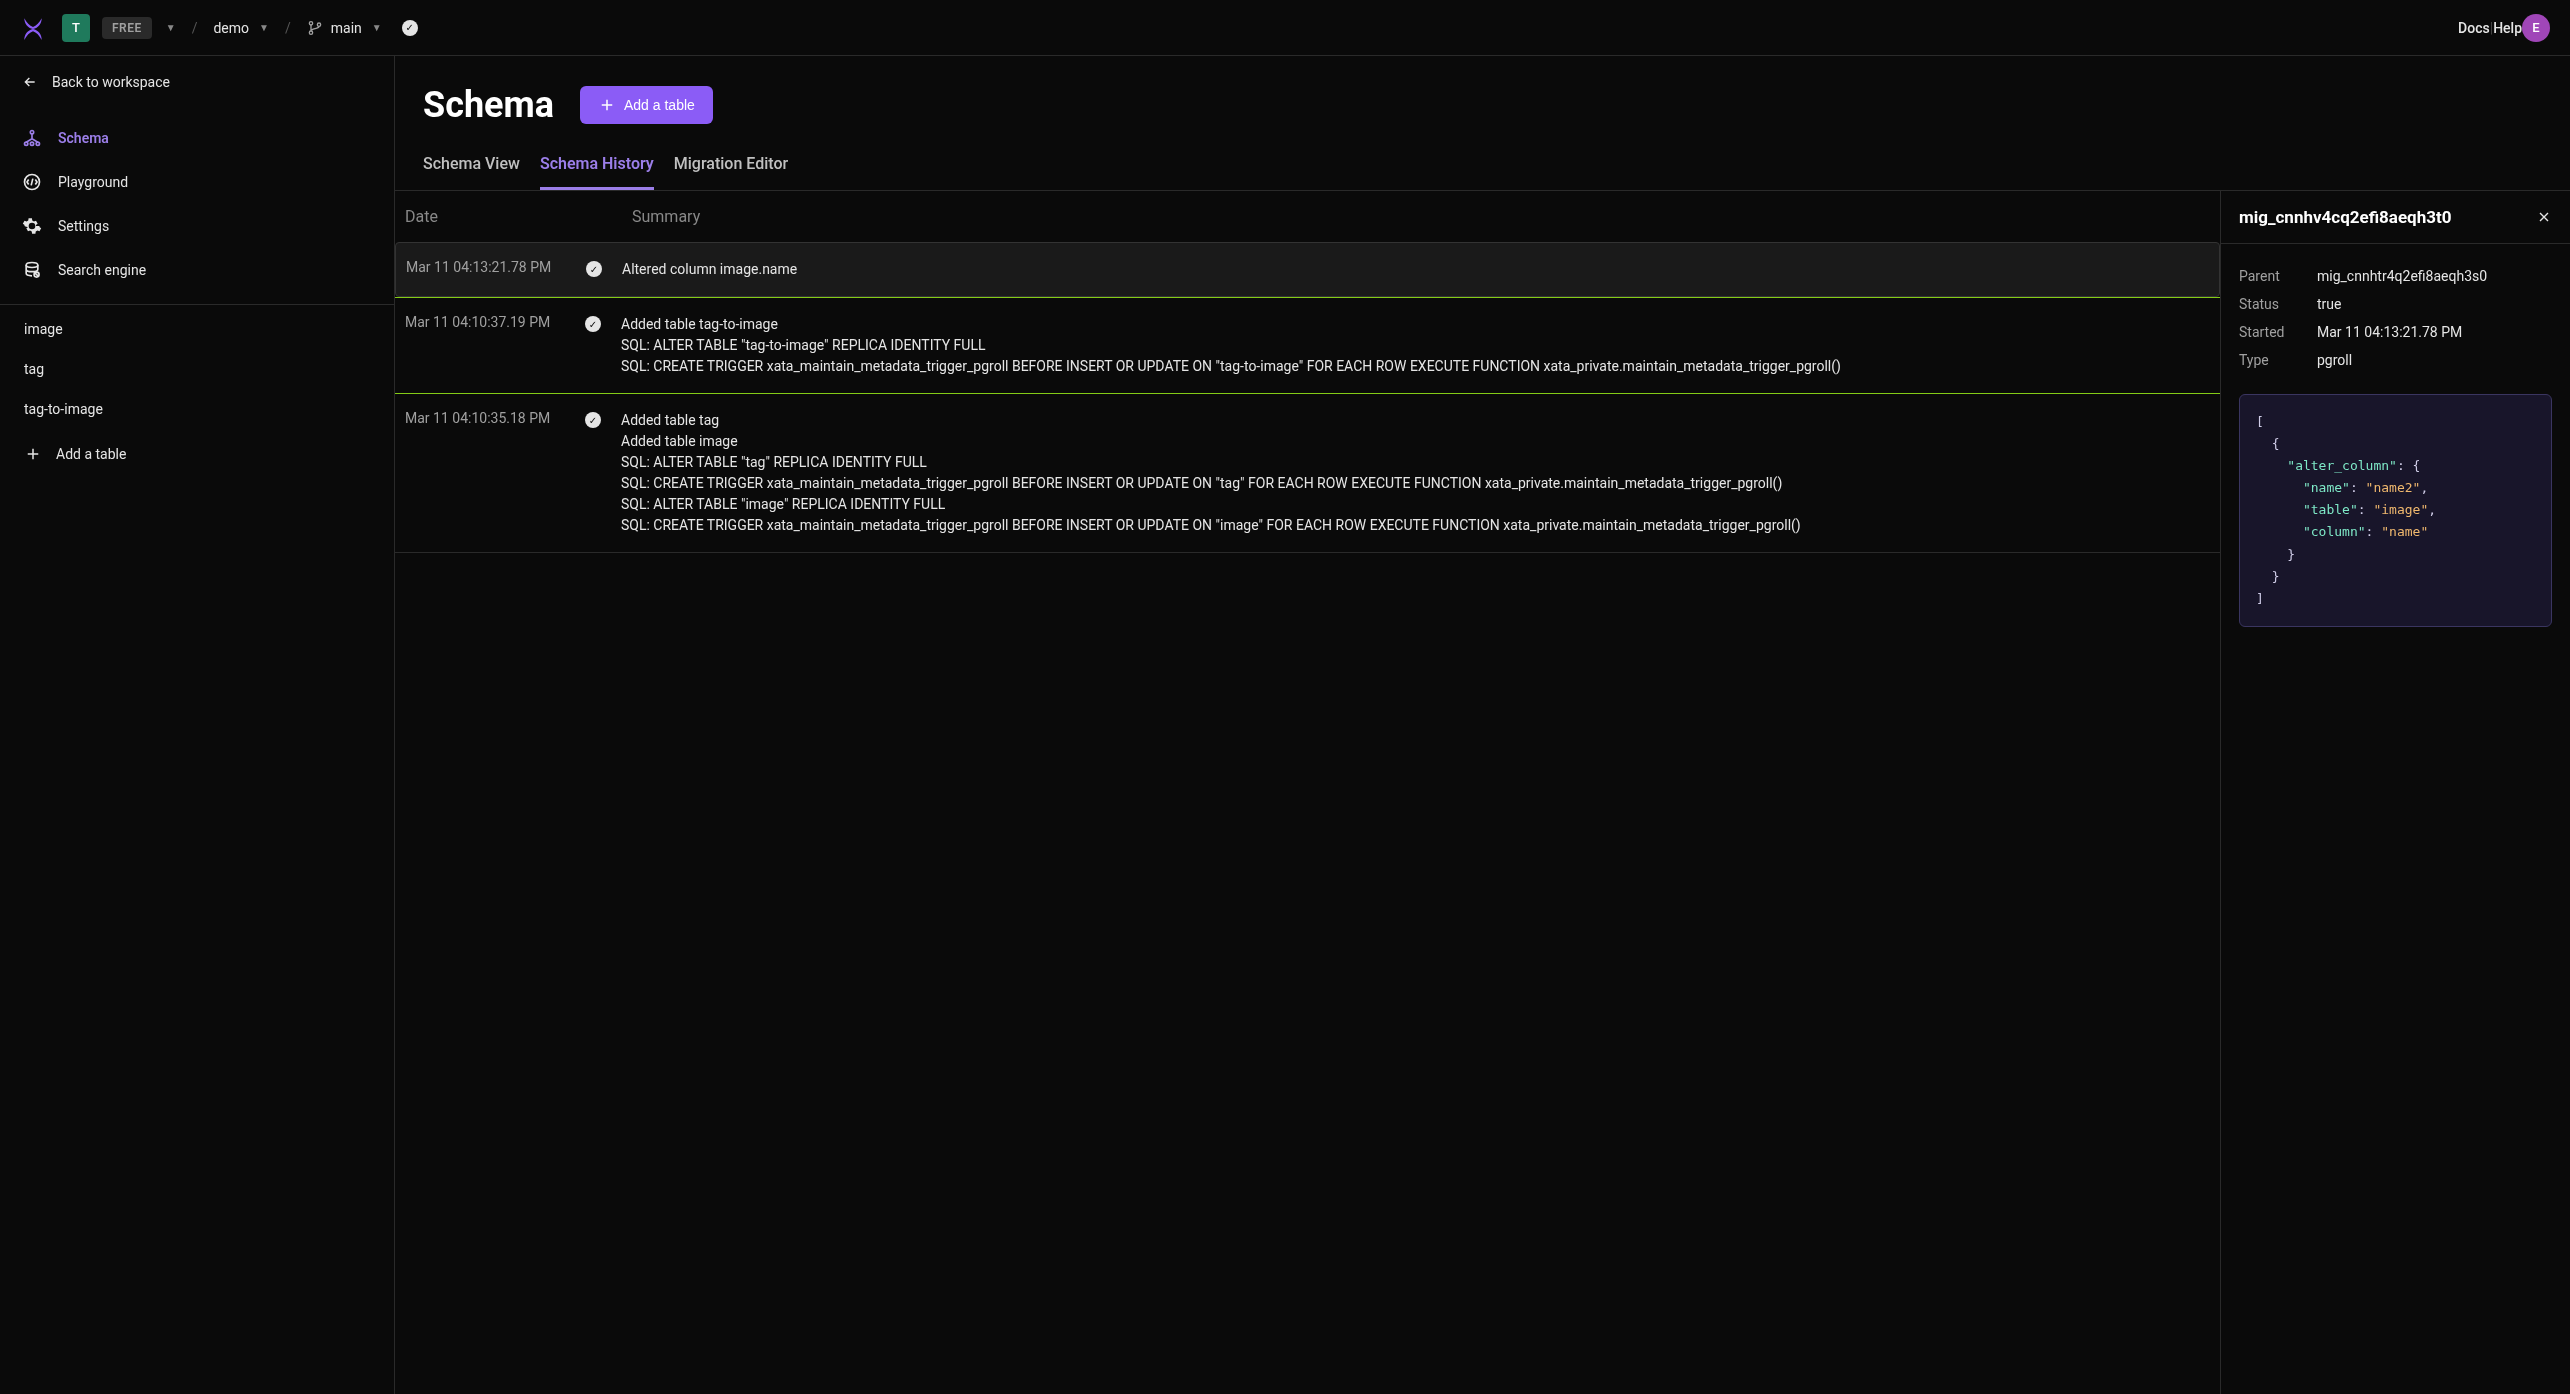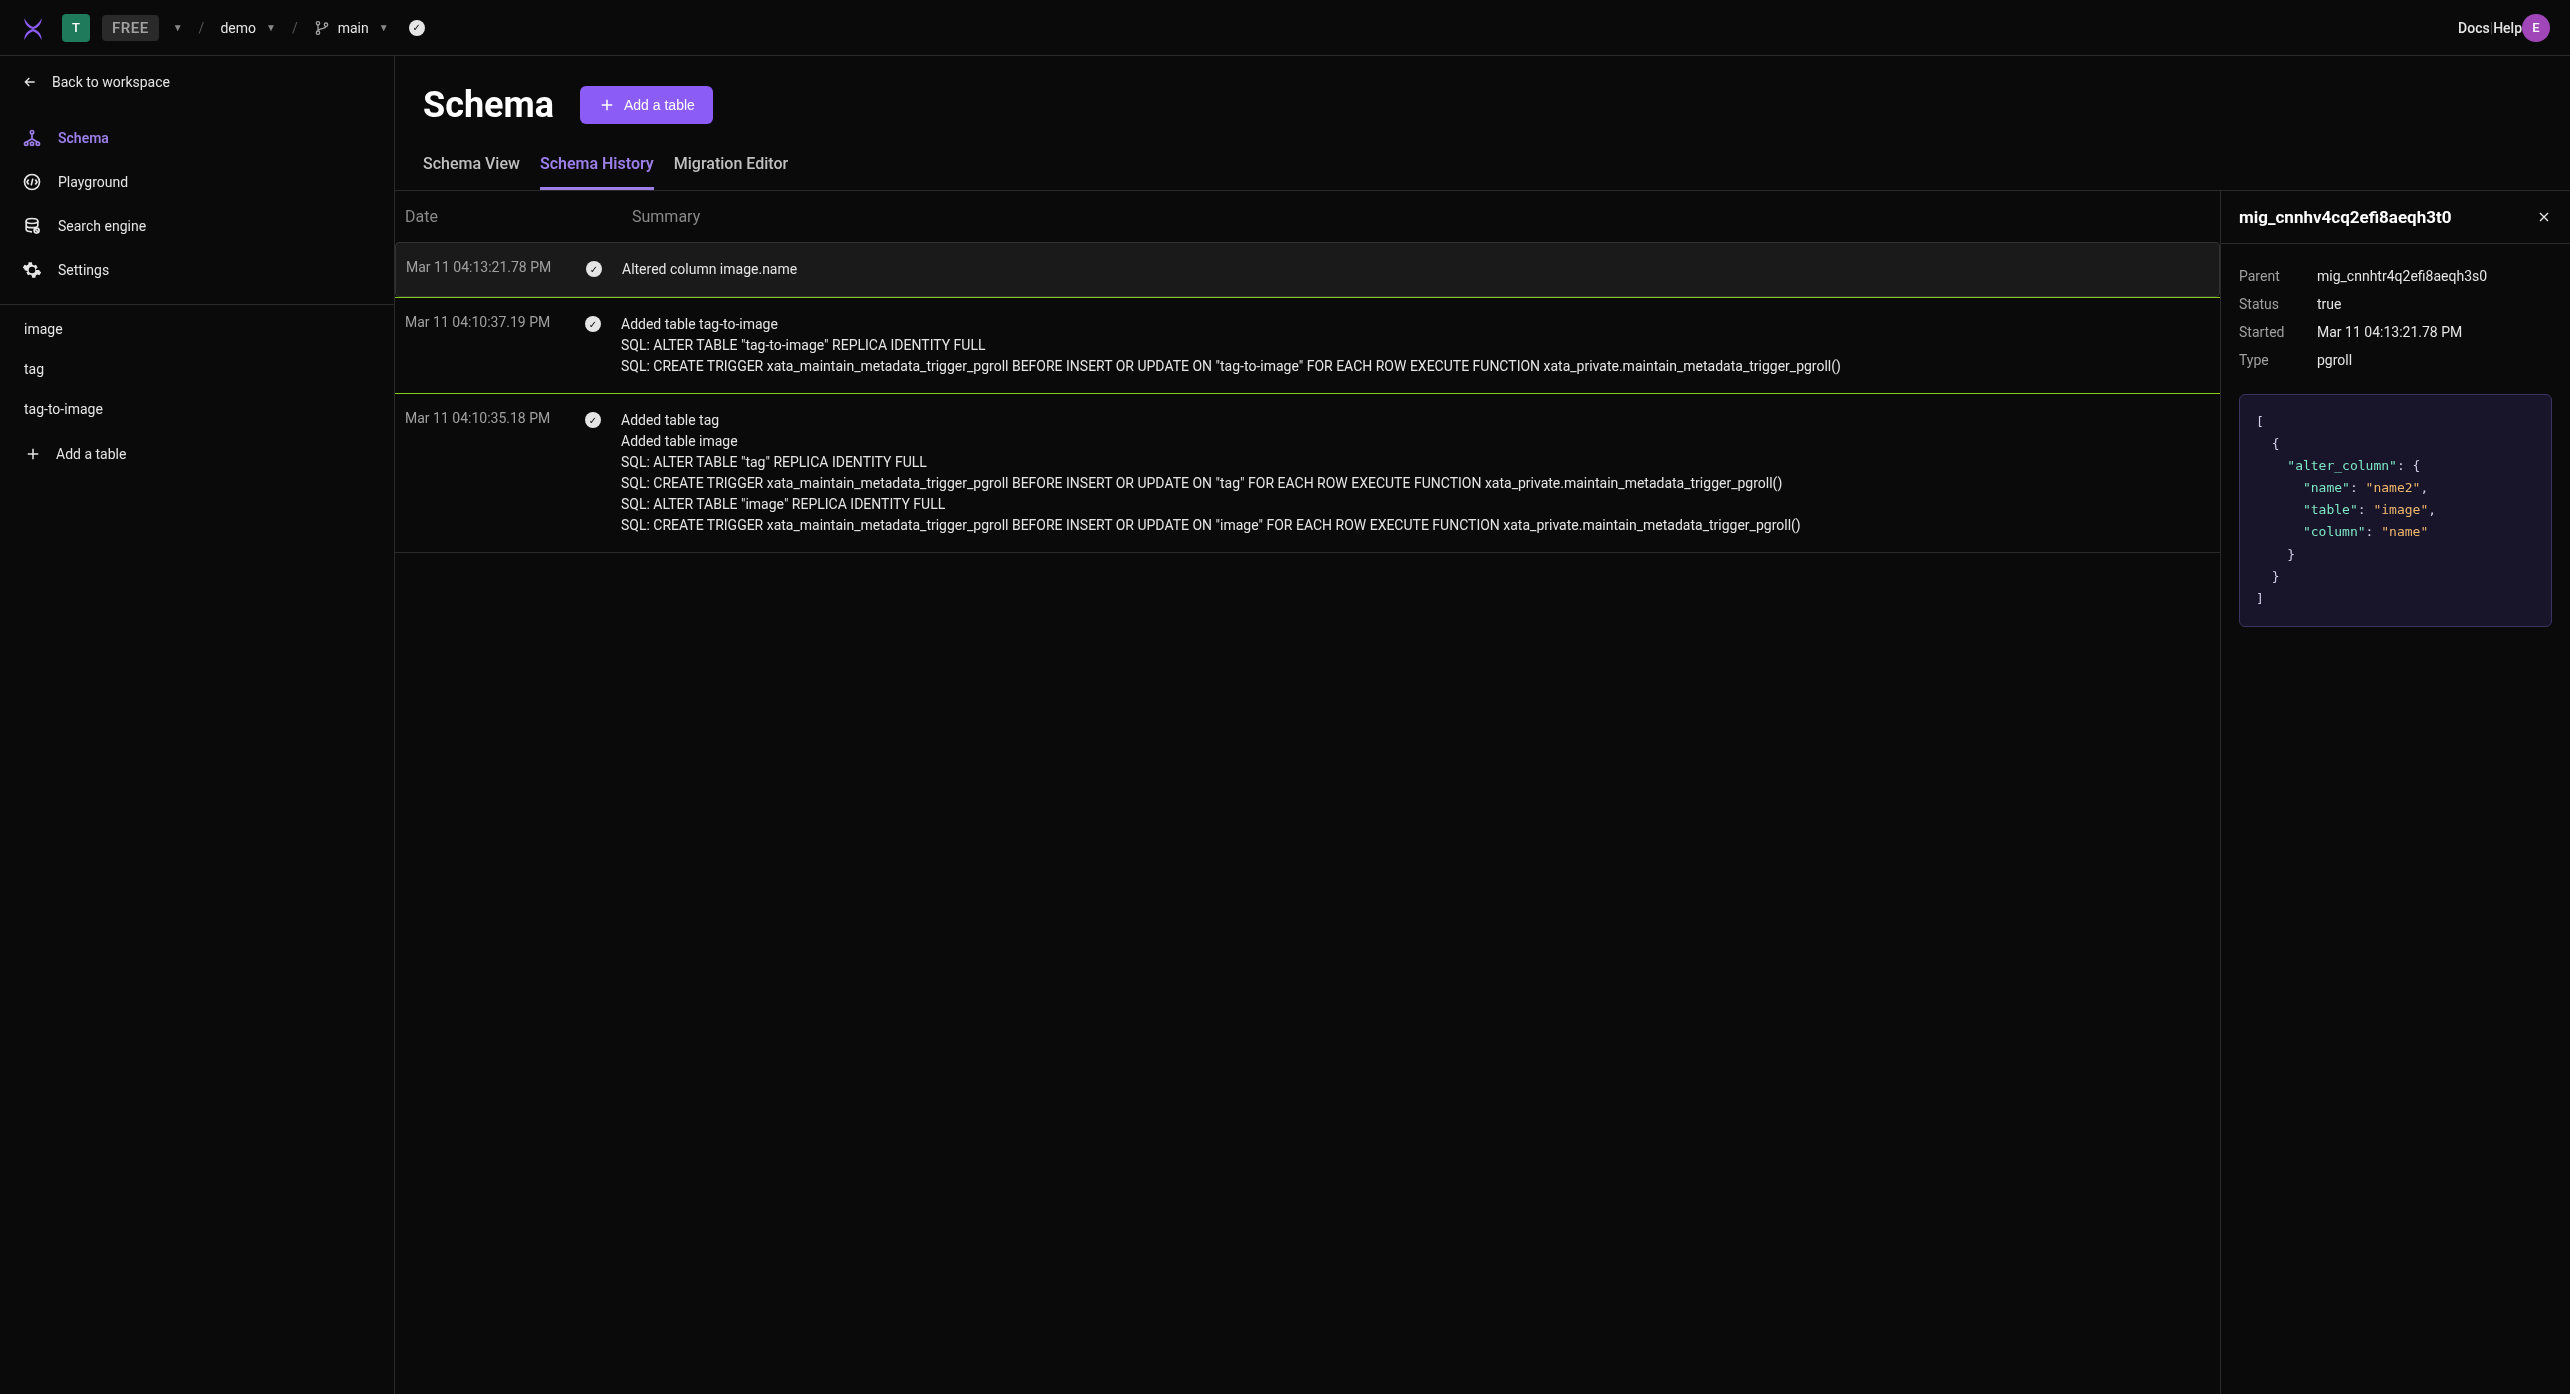--- a/index.html
+++ b/index.html
@@ -22,21 +22,21 @@
 .topbar-left { display: flex; align-items: center; gap: 12px; flex: 1; }
 .topbar-right { display: flex; align-items: center; }
 .logo-icon { color: #8b5cf6; margin-right: 4px; display: flex; }
 .ws-badge {
   width: 28px; height: 28px; background: #1f7a5c; color: #fff;
   border-radius: 4px; display: flex; align-items: center; justify-content: center;
   font-size: 13px; font-weight: 500;
 }
 .plan-badge {
   background: #2a2a2a; color: #a0a0a0; padding: 4px 10px; border-radius: 4px;
-  font-size: 15px; font-weight: 600; letter-spacing: 0.5px;
+  font-size: 12px; font-weight: 600; letter-spacing: 0.5px;
 }
 .chevron { color: #888; font-size: 10px; margin-left: 2px; }
 .breadcrumb-sep { color: #555; font-size: 14px; padding: 0 4px; }
 .bc-item { display: flex; align-items: center; gap: 8px; color: #e5e5e5; cursor: pointer; }
 .topbar-link { color: #e5e5e5; cursor: pointer; font-weight: 500; }
 .topbar-sep { color: #444; }
 .avatar {
   width: 28px; height: 28px; border-radius: 50%; background: #a046b8;
   color: #fff; display: flex; align-items: center; justify-content: center;
   font-size: 13px; font-weight: 500;
@@ -194,34 +194,34 @@
           <span class="nav-icon">
             <svg width="20" height="20" viewBox="0 0 24 24" fill="none" stroke="currentColor" stroke-width="2">
               <circle cx="12" cy="12" r="9"></circle>
               <path d="M8 9l-2 3 2 3M16 9l2 3-2 3M13 8l-2 8"></path>
             </svg>
           </span>
           <span>Playground</span>
         </div>
         <div class="nav-item">
           <span class="nav-icon">
+            <svg width="20" height="20" viewBox="0 0 24 24" fill="currentColor">
+              <path d="M12 8a4 4 0 100 8 4 4 0 000-8zm9 4a7 7 0 01-.1 1.2l2.1 1.6-2 3.5-2.5-1a7 7 0 01-2 1.2l-.4 2.7h-4l-.4-2.7a7 7 0 01-2-1.2l-2.5 1-2-3.5 2.1-1.6A7 7 0 013 12c0-.4 0-.8.1-1.2L1 9.2l2-3.5 2.5 1a7 7 0 012-1.2L7.9 2.8h4l.4 2.7a7 7 0 012 1.2l2.5-1 2 3.5-2.1 1.6c.1.4.1.8.1 1.2z"></path>
+            </svg>
+          </span>
+          <span>Settings</span>
+        </div>
+        <div class="nav-item">
+          <span class="nav-icon">
             <svg width="20" height="20" viewBox="0 0 24 24" fill="none" stroke="currentColor" stroke-width="2">
               <ellipse cx="12" cy="6" rx="7" ry="3"></ellipse>
               <path d="M5 6v5c0 1.7 3.1 3 7 3s7-1.3 7-3V6M5 11v5c0 1.7 3.1 3 7 3M16 16l4 4M17.5 14.5a3 3 0 100 6 3 3 0 000-6z"></path>
             </svg>
           </span>
           <span>Search engine</span>
-        </div>
-        <div class="nav-item">
-          <span class="nav-icon">
-            <svg width="20" height="20" viewBox="0 0 24 24" fill="currentColor">
-              <path d="M12 8a4 4 0 100 8 4 4 0 000-8zm9 4a7 7 0 01-.1 1.2l2.1 1.6-2 3.5-2.5-1a7 7 0 01-2 1.2l-.4 2.7h-4l-.4-2.7a7 7 0 01-2-1.2l-2.5 1-2-3.5 2.1-1.6A7 7 0 013 12c0-.4 0-.8.1-1.2L1 9.2l2-3.5 2.5 1a7 7 0 012-1.2L7.9 2.8h4l.4 2.7a7 7 0 012 1.2l2.5-1 2 3.5-2.1 1.6c.1.4.1.8.1 1.2z"></path>
-            </svg>
-          </span>
-          <span>Settings</span>
         </div>
       </div>
     <div class="nav-divider"></div>
     <div id="tables-section">
         <div class="table-item">image</div>
         <div class="table-item">tag</div>
         <div class="table-item">tag-to-image</div>
       </div>
     <div class="add-table-side">
       <span>

